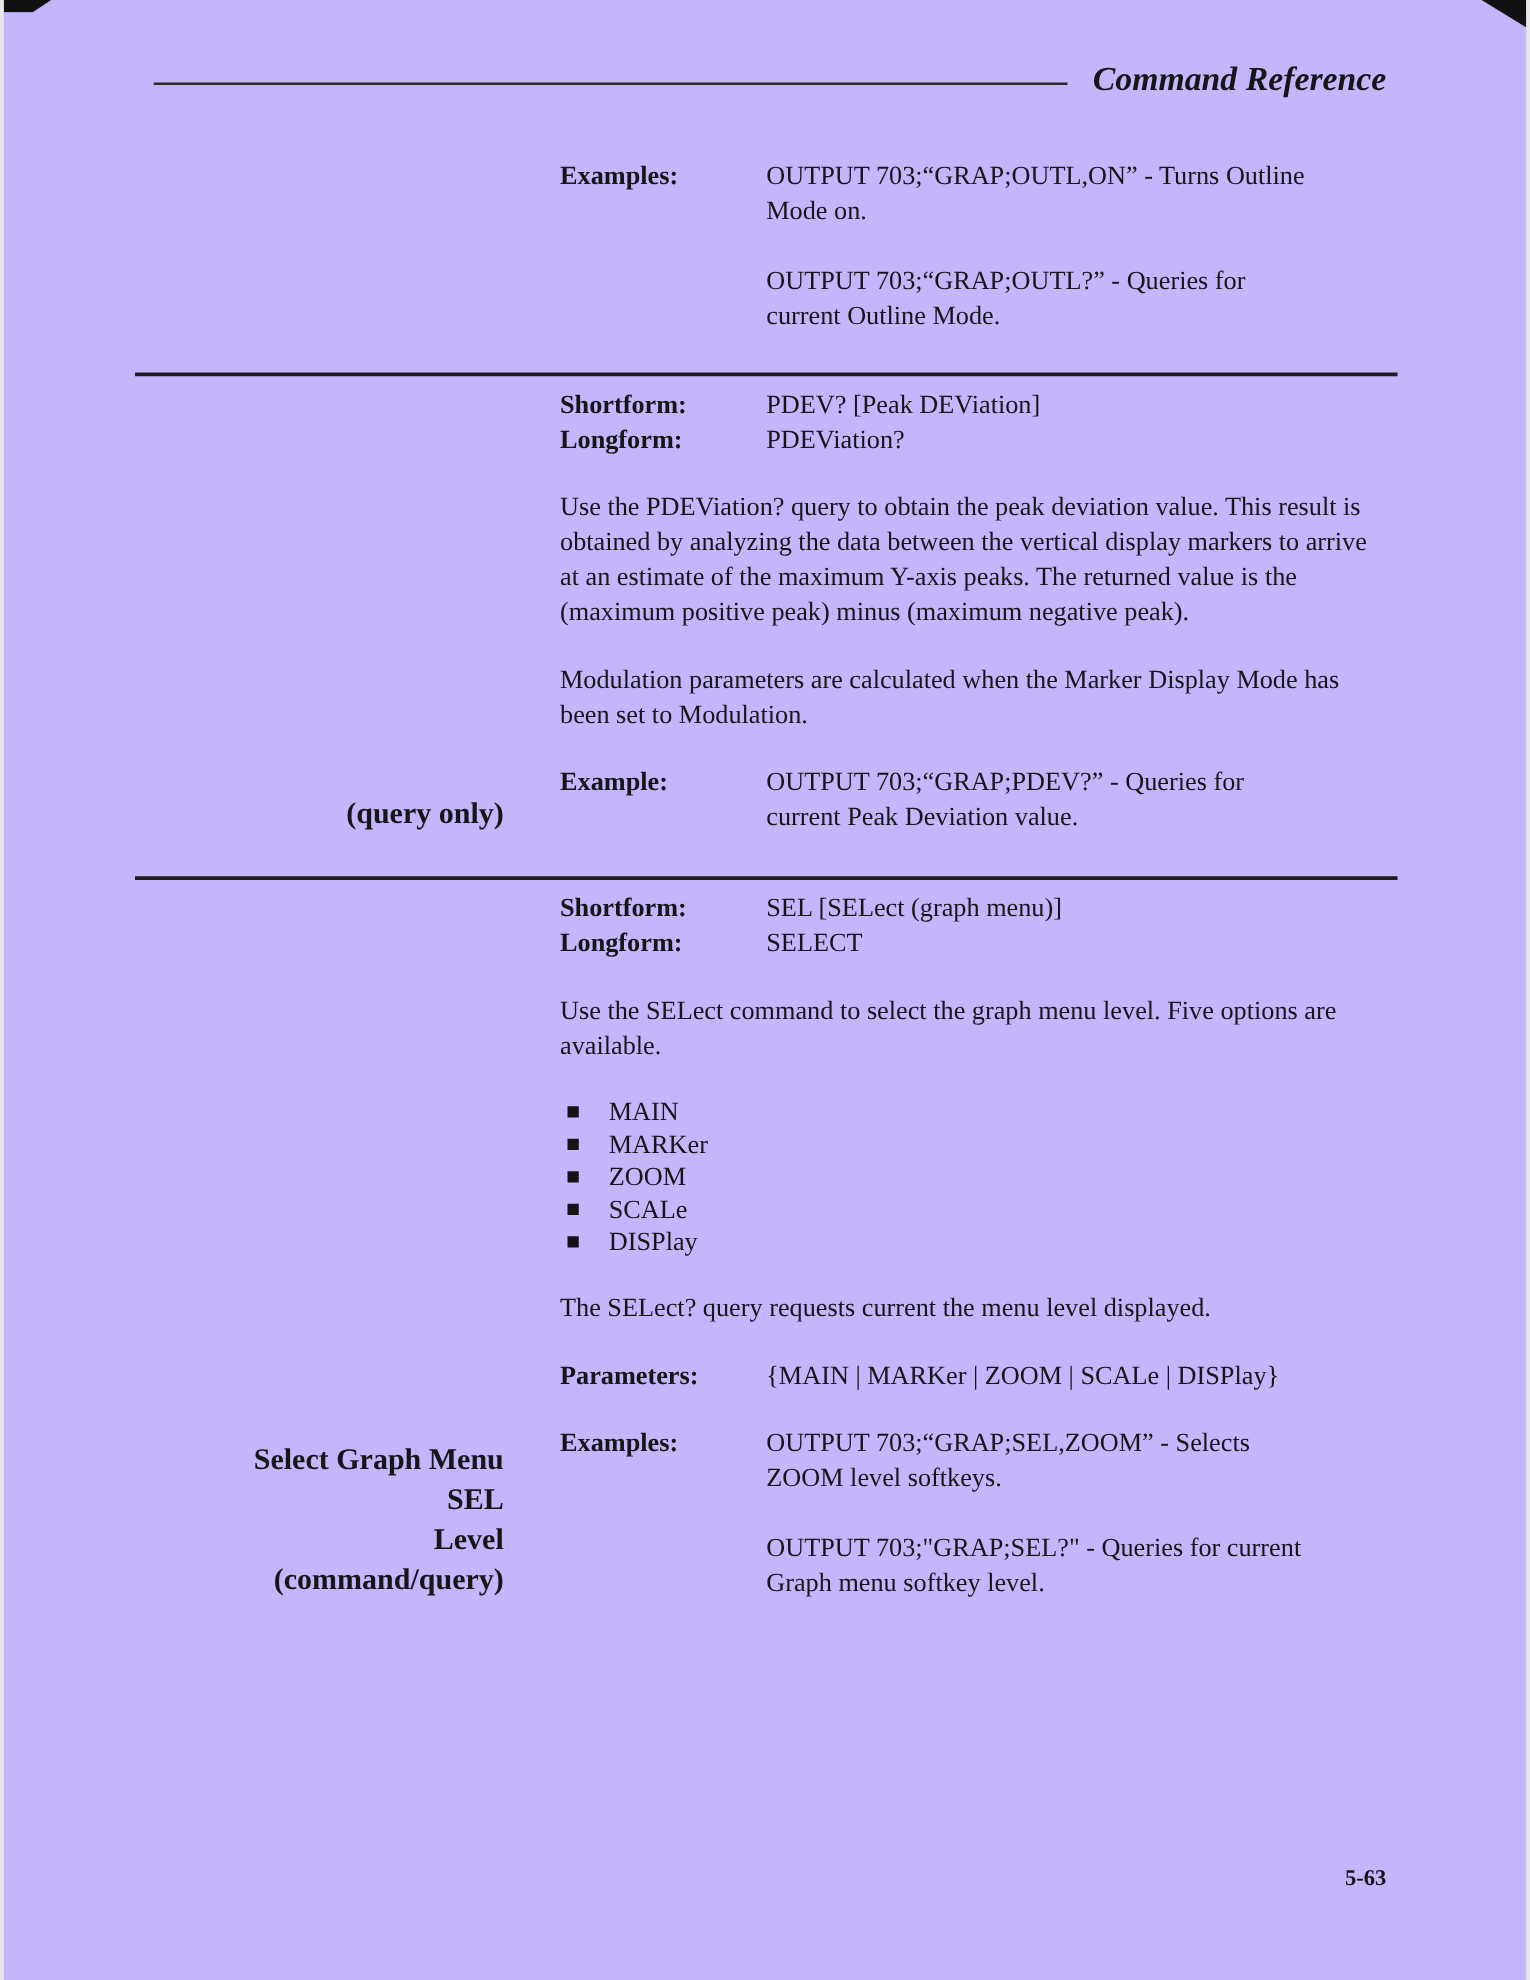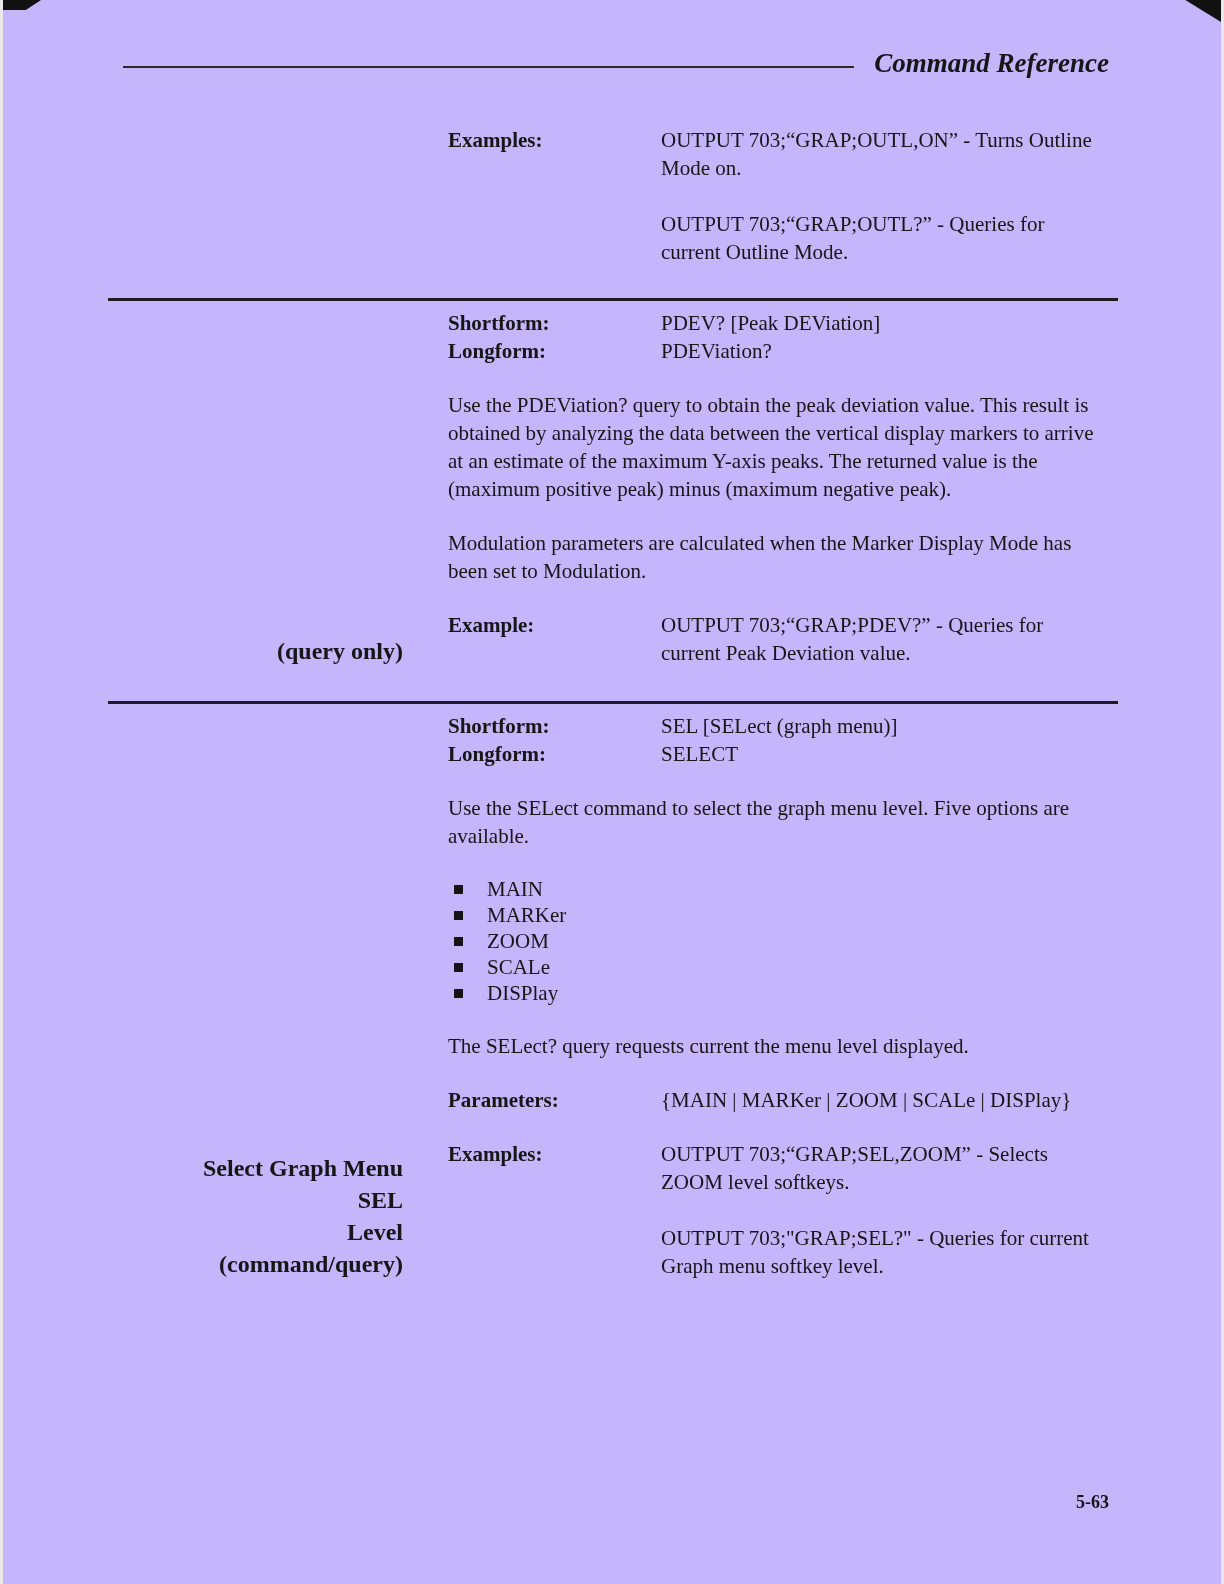--- a/index.html
+++ b/index.html
@@ -87,21 +87,20 @@
     display: flex;
     align-items: flex-start;
   }
   .kv-label {
     width: 165px;
     flex-shrink: 0;
     font-weight: bold;
   }
   .kv-value {
     width: 440px;
-    margin-left: 48px;
   }
   .kv-value p { margin: 0 0 28px 0; }
   .kv-value p:last-child { margin-bottom: 0; }
 
   .body-para {
     margin: 26px 0 0 0;
     width: 660px;
   }
   .spaced { margin-top: 26px; }
 

